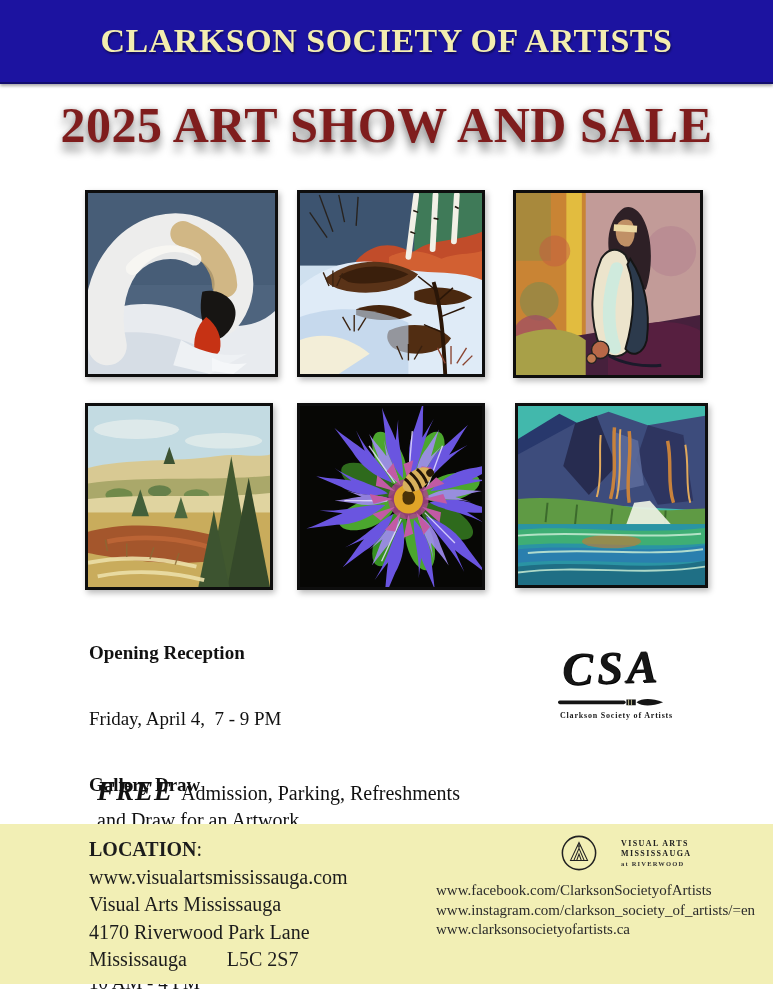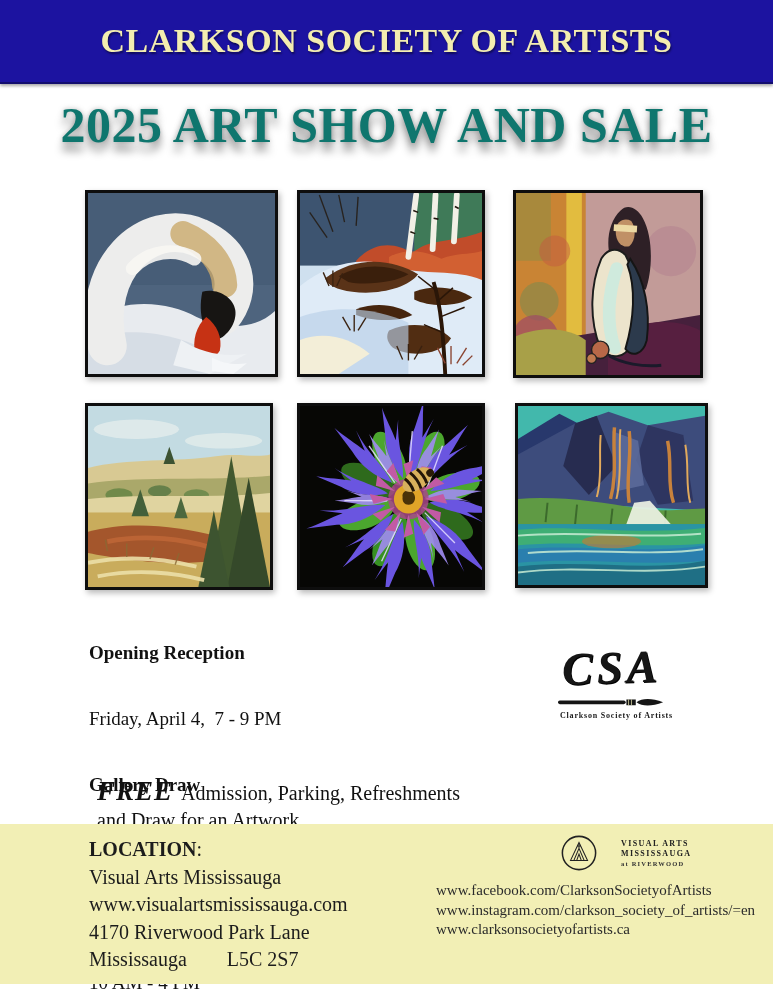--- a/index.html
+++ b/index.html
@@ -18,21 +18,21 @@
   }
   .banner-title{
     font-size:34px;font-weight:bold;letter-spacing:.5px;
     color:var(--banner-text,#f3edb0);
     text-shadow:1px 2px 2px rgba(0,0,0,.45);
   }
   
   .headline{
     position:absolute;left:0;top:96px;width:773px;margin:0;
     text-align:center;font-size:50px;font-weight:bold;letter-spacing:.5px;
-    color:#0f766e;
+    color:#7f1d1d;
     text-shadow:0 0 5px rgba(110,110,110,.5),0 9px 9px rgba(0,0,0,.38);
   }
   
   .art{
     position:absolute;box-sizing:border-box;
     border:3px solid #0e0e0e;background:#fff;
     box-shadow:2px 3px 6px rgba(0,0,0,.28);
   }
   .art svg{display:block;width:100%;height:100%;}
   .a1{left:85px; top:190px;width:193px;height:187px;}
@@ -355,22 +355,22 @@
       <path d="M109,8.5 C117,2.5 130,2.5 146,8.5 C130,14.5 117,14.5 109,8.5 Z" fill="#151515"></path>
     </svg>
     <div class="csa-caption">Clarkson Society of Artists</div>
   </div>
 
   <div class="bar"></div>
 
   <footer class="footer">
     <div class="loc">
       <div><span class="bold">LOCATION</span><span>:</span></div>
+      <div>www.visualartsmississauga.com</div>
       <div>Visual Arts Mississauga</div>
-      <div>www.visualartsmississauga.com</div>
       <div>4170 Riverwood Park Lane</div>
       <div><span>Mississauga</span><span class="postal">L5C 2S7</span></div>
     </div>
 
     <div class="vam">
       <svg viewBox="0 0 40 40">
         <circle cx="20" cy="20" r="17.5" fill="none" stroke="#222" stroke-width="1.6"></circle>
         <g fill="none" stroke="#222" stroke-width="1.1">
           <path d="M11,28 L20,9 L29,28 Z"></path>
           <path d="M14.5,28 L20,15 L25.5,28"></path>

